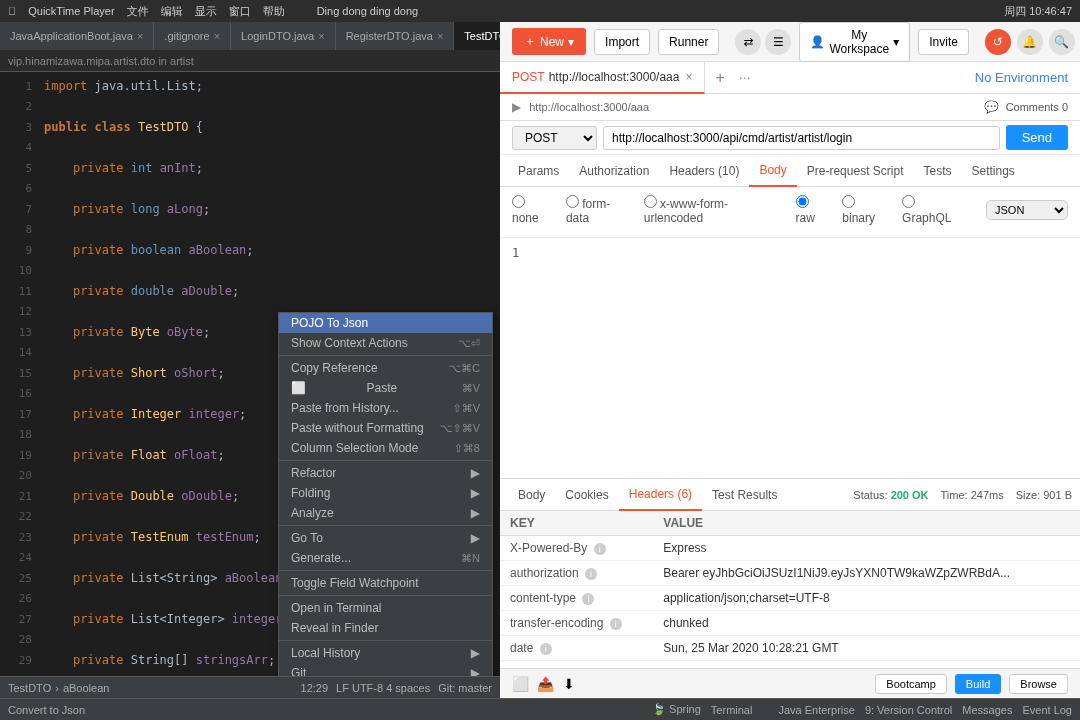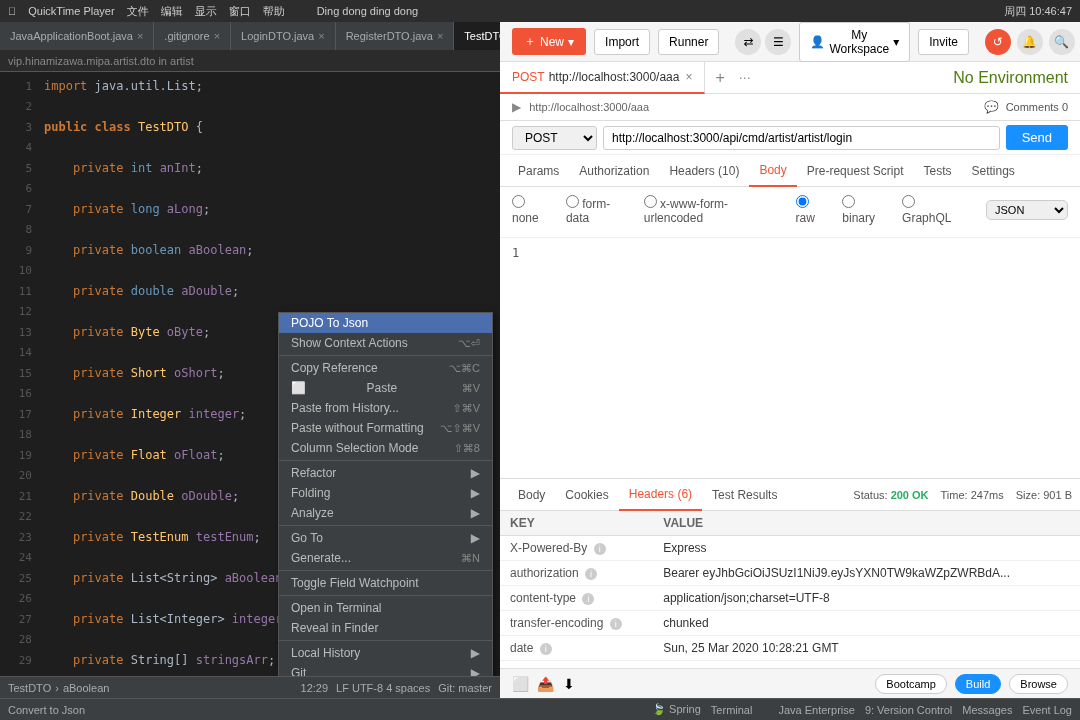--- a/index.html
+++ b/index.html
@@ -57,21 +57,21 @@
     .pm-icons { display: flex; gap: 6px; align-items: center; margin-left: 8px; }
     .pm-icon-btn { width: 26px; height: 26px; border-radius: 50%; background: #e0e0e0; border: none; cursor: pointer; display: flex; align-items: center; justify-content: center; font-size: 12px; }
     .pm-icon-btn.orange { background: #f05335; color: white; }
     .pm-invite-btn { background: white; border: 1px solid #ccc; padding: 5px 10px; border-radius: 3px; font-size: 12px; cursor: pointer; }
 
     
     .pm-request-tabs { background: #fff; border-bottom: 1px solid #ddd; display: flex; align-items: center; height: 32px; flex-shrink: 0; }
     .pm-req-tab { padding: 0 12px; height: 32px; display: flex; align-items: center; font-size: 12px; color: #555; border-right: 1px solid #ddd; cursor: pointer; background: #f5f5f5; }
     .pm-req-tab.active { background: white; color: #333; border-bottom: 2px solid #f05335; }
     .pm-req-plus { padding: 0 10px; font-size: 16px; color: #888; cursor: pointer; }
-    .pm-req-env { margin-left: auto; padding: 0 12px; font-size: 16px; color: #4d7c0f; }
+    .pm-req-env { margin-left: auto; padding: 0 12px; font-size: 13px; color: #3b82f6; }
 
     
     .pm-url-bar { display: flex; align-items: center; padding: 6px 12px; background: #fff; border-bottom: 1px solid #ddd; flex-shrink: 0; gap: 8px; }
     .pm-breadcrumb { font-size: 11px; color: #666; }
 
     .pm-method-row { display: flex; align-items: center; padding: 4px 12px; background: #fff; border-bottom: 1px solid #eee; flex-shrink: 0; gap: 6px; }
     .pm-method-select { background: #f0f0f0; border: 1px solid #ccc; padding: 3px 8px; border-radius: 3px; font-size: 12px; cursor: pointer; }
     .pm-url-input { flex: 1; border: 1px solid #ccc; border-radius: 3px; padding: 4px 8px; font-size: 12px; }
     .pm-send-btn { background: #1890ff; color: white; border: none; padding: 5px 16px; border-radius: 3px; font-size: 13px; cursor: pointer; font-weight: 500; }
 
@@ -92,21 +92,21 @@
 
     
     .pm-headers-table { width: 100%; border-collapse: collapse; font-size: 12px; }
     .pm-headers-table th { background: #f5f5f5; padding: 5px 10px; text-align: left; color: #666; font-weight: 600; border-bottom: 1px solid #ddd; }
     .pm-headers-table td { padding: 5px 10px; border-bottom: 1px solid #f0f0f0; color: #333; vertical-align: top; }
     .pm-headers-table td.key-col { color: #555; }
     .info-icon { display: inline-block; width: 12px; height: 12px; border-radius: 50%; background: #ccc; color: #fff; font-size: 9px; text-align: center; line-height: 12px; margin-left: 3px; cursor: pointer; }
 
     
     .pm-bottom-bar { height: 30px; background: #f5f5f5; border-top: 1px solid #ddd; display: flex; align-items: center; padding: 0 12px; gap: 8px; flex-shrink: 0; }
-    .pm-bb-btn { background: white; border: 1px solid #ccc; padding: 3px 10px; border-radius: 10px; font-size: 11px; cursor: pointer; }
+    .pm-bb-btn { background: white; border: 1px solid #ccc; padding: 3px 10px; border-radius: 3px; font-size: 11px; cursor: pointer; }
     .pm-bb-btn.primary { background: #1890ff; color: white; border-color: #1890ff; }
   </style>
 </head>
 <body>
 
 <div class="system-bar">
   <div class="system-bar-left">
     <span></span>
     <span>QuickTime Player</span>
     <span>文件</span>

